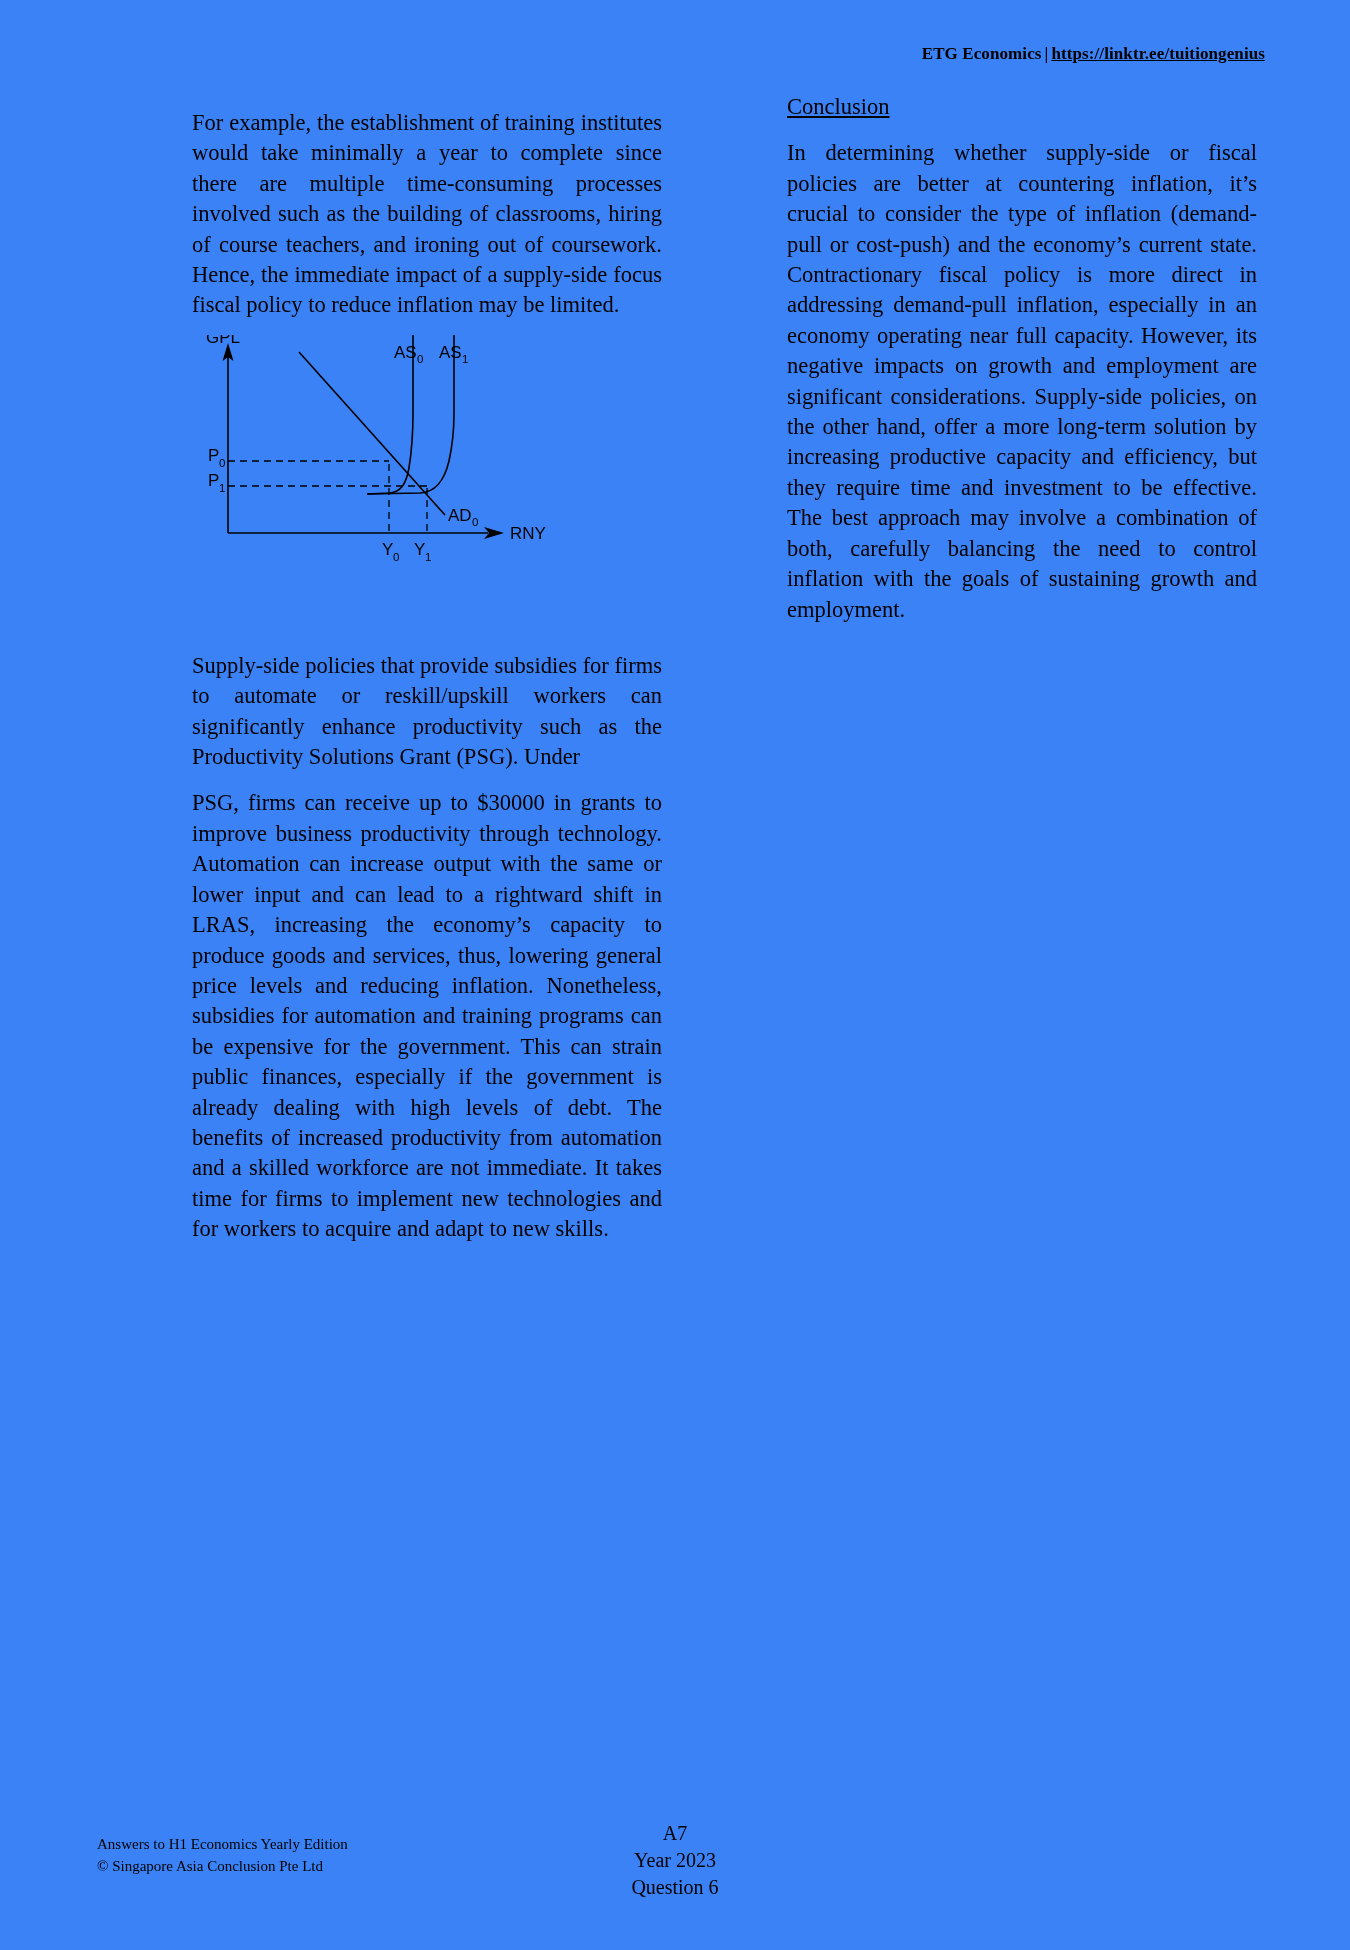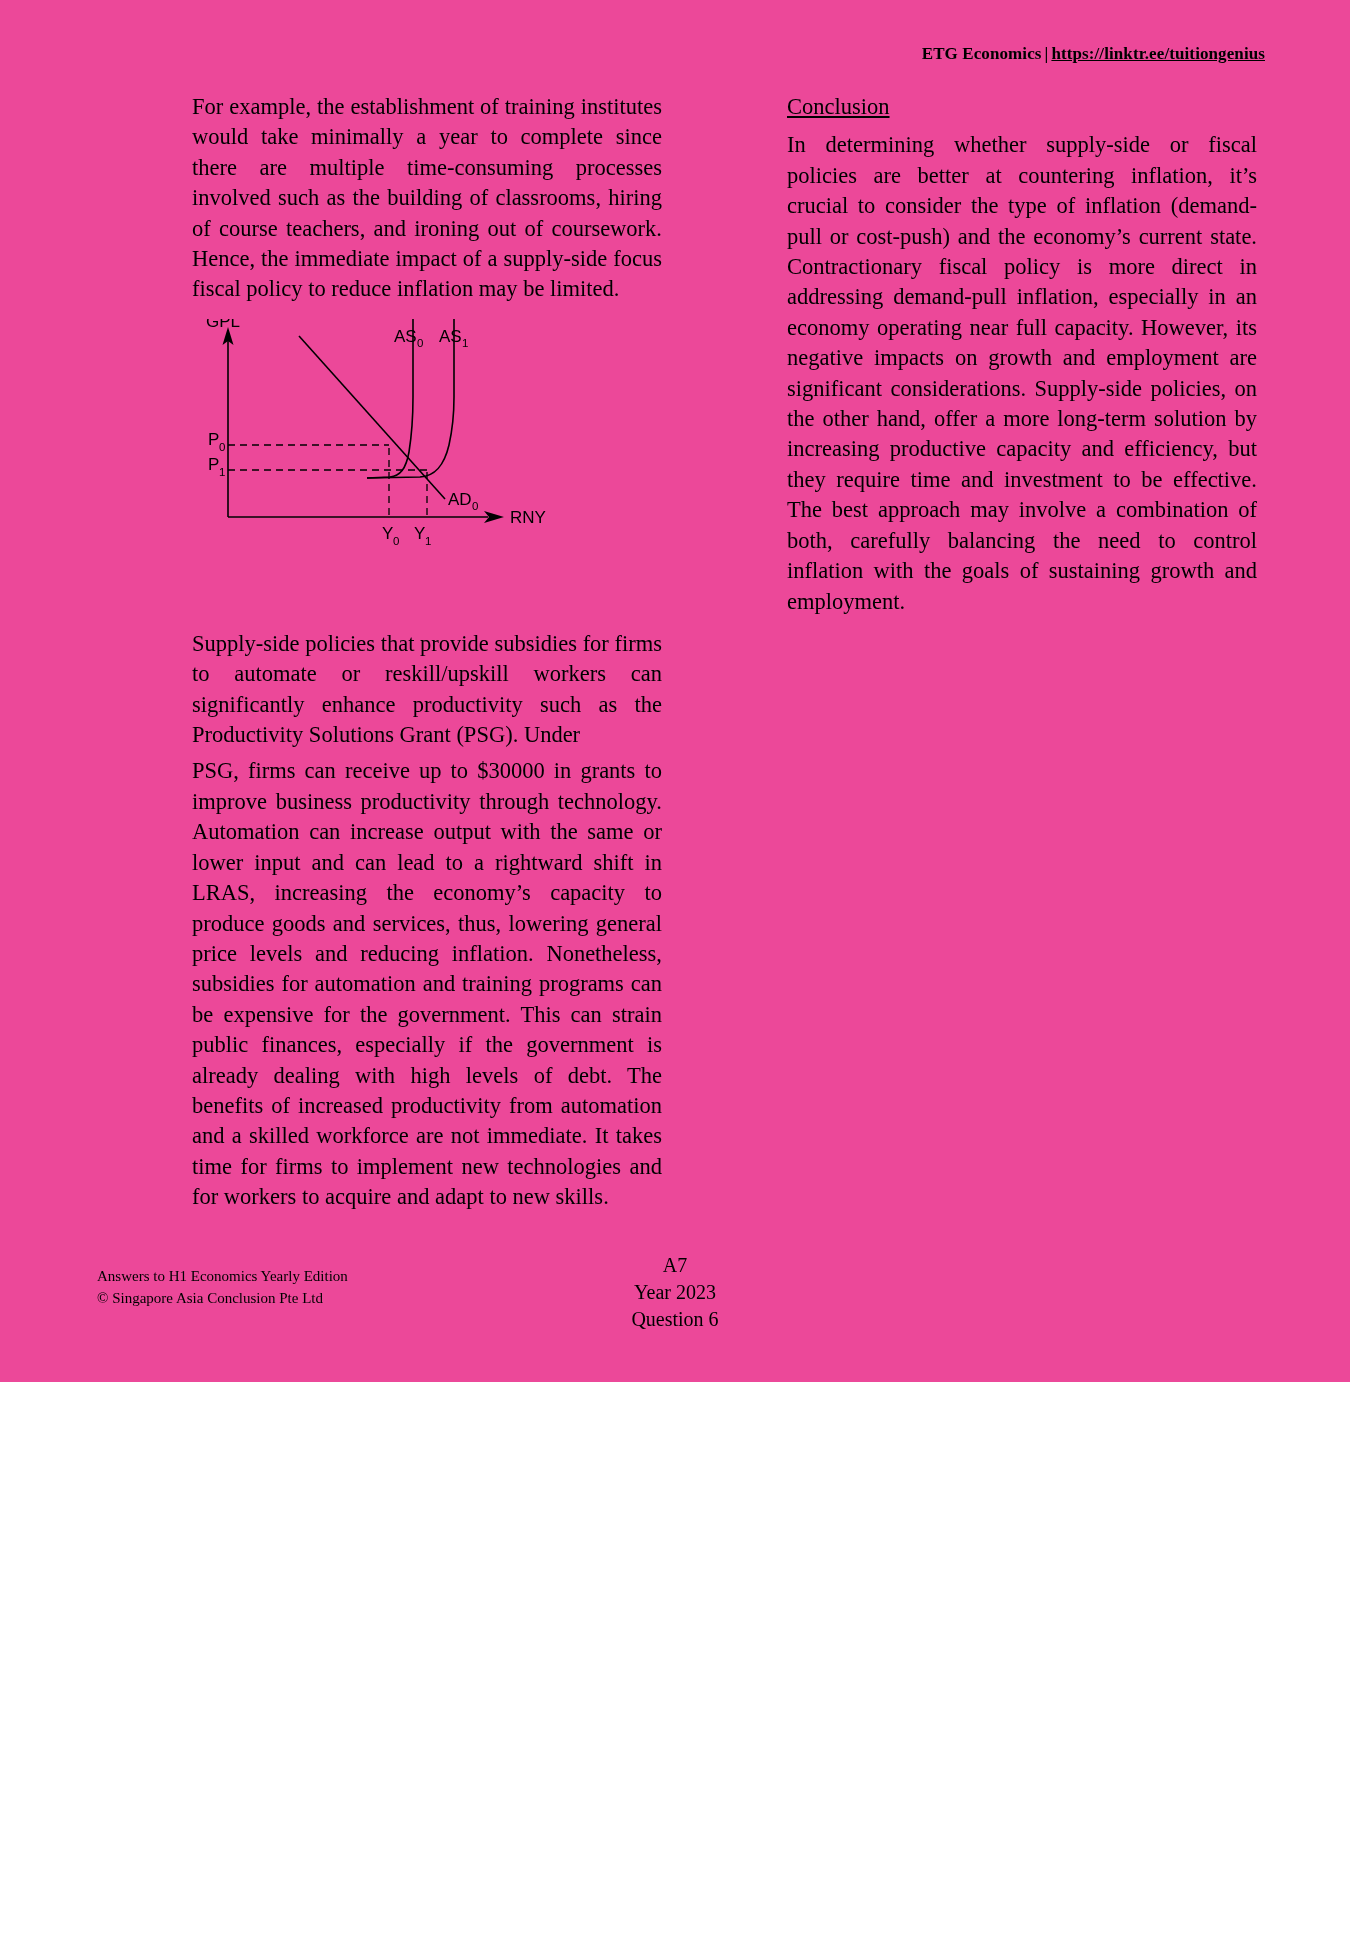--- a/index.html
+++ b/index.html
@@ -8,23 +8,23 @@
     padding: 0;
     background: #ffffff;
   }
   body {
     font-family: "Liberation Serif", "DejaVu Serif", serif;
     color: #000000;
   }
   .page {
     position: relative;
     width: 1350px;
-    height: 1382px;
+    height: 1950px;
     margin: 0 auto;
-    background: #ec4899;
+    background: #3b82f6;
     overflow: hidden;
   }
 
   
   .page-header {
     position: absolute;
     top: 44px;
     left: 160px;
     right: 85px;
     text-align: right;
@@ -48,21 +48,21 @@
     width: 470px;
   }
   .col-left  { left: 192px; }
   .col-right { left: 787px; }
 
   .para {
     text-align: justify;
     text-justify: inter-word;
     font-size: 22.5px;
     line-height: 30.4px;
-    margin: 0 0 6px 0;
+    margin: 16px 0 6px 0;
     hyphens: none;
   }
   .para.last-natural { text-align-last: left; }
 
   .section-heading {
     font-size: 22.5px;
     line-height: 30.4px;
     margin: 0 0 8px 0;
     display: block;
   }

